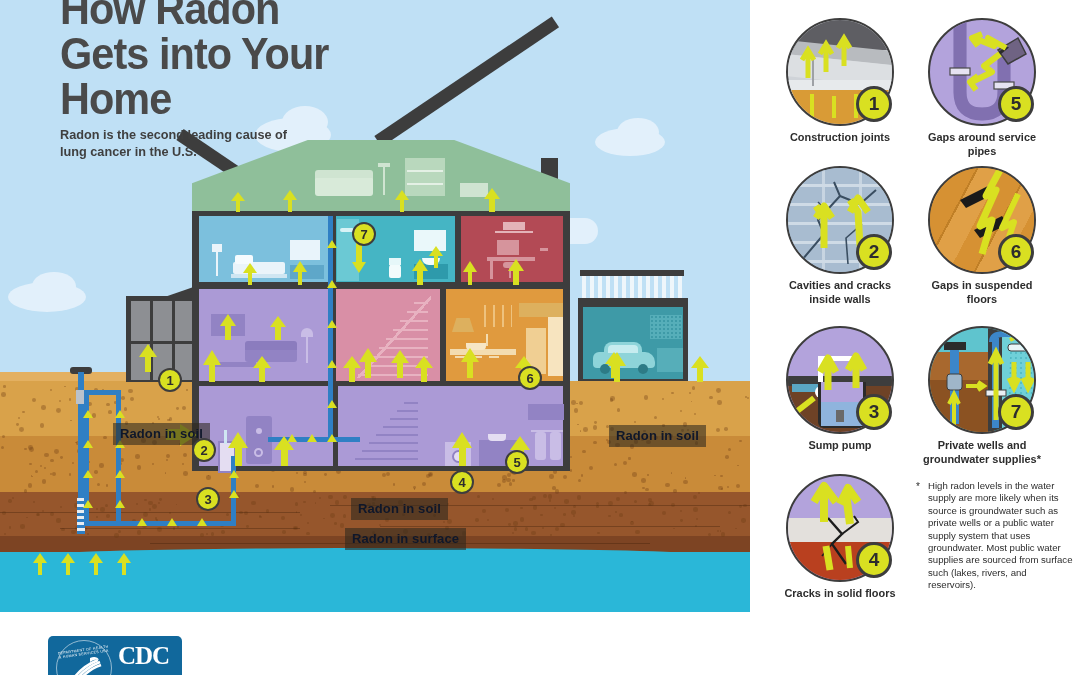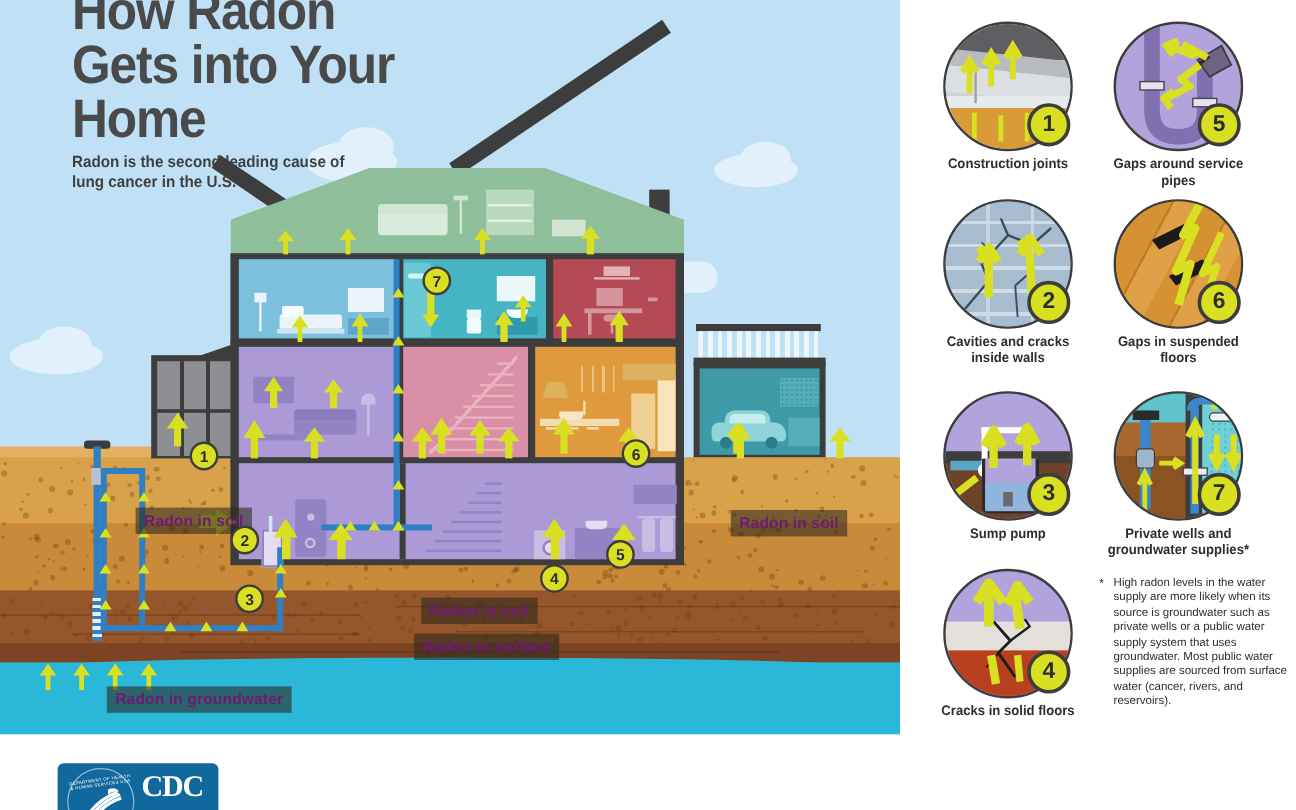--- a/index.html
+++ b/index.html
@@ -48,21 +48,21 @@
     position:absolute; width:24px; height:24px; border-radius:50%;
     background:#d9e021; border:2px solid #3d3d3d;
     color:#2d2d2d; font-size:13px; font-weight:bold;
     display:flex; align-items:center; justify-content:center;
     font-family:"Liberation Sans", sans-serif;
   }
   .badge.big { width:36px; height:36px; font-size:19px; border-width:3px; }
 
   
   .glabel {
-    position:absolute; color:#701a75; font-size:13px; font-weight:bold;
+    position:absolute; color:#0f172a; font-size:13px; font-weight:bold;
     background:rgba(45,40,30,.58); padding:3px 7px 4px 7px; white-space:nowrap;
     letter-spacing:.1px;
   }
 
   
   .title {
     position:absolute; left:60px; top:-14px; width:420px;
     color:#4a4a4a; font-size:45px; line-height:45px; font-weight:bold;
     letter-spacing:-1px; font-family:"Liberation Sans", sans-serif;
     transform: scaleX(.92); transform-origin: left top;
@@ -966,21 +966,20 @@
         <div style="position: absolute; left: 327px; top: 360px; width: 0px; height: 0px; border-left: 5px solid transparent; border-right: 5px solid transparent; border-bottom: 8px solid rgb(217, 224, 33);"></div>
         <div style="position: absolute; left: 327px; top: 400px; width: 0px; height: 0px; border-left: 5px solid transparent; border-right: 5px solid transparent; border-bottom: 8px solid rgb(217, 224, 33);"></div>
         <div style="position: absolute; left: 287px; top: 434px; width: 0px; height: 0px; border-left: 5px solid transparent; border-right: 5px solid transparent; border-bottom: 8px solid rgb(217, 224, 33);"></div>
         <div style="position: absolute; left: 307px; top: 434px; width: 0px; height: 0px; border-left: 5px solid transparent; border-right: 5px solid transparent; border-bottom: 8px solid rgb(217, 224, 33);"></div>
         <div style="position: absolute; left: 327px; top: 434px; width: 0px; height: 0px; border-left: 5px solid transparent; border-right: 5px solid transparent; border-bottom: 8px solid rgb(217, 224, 33);"></div>
       </div>
 
     <div class="glabel" style="left:113px;top:423px;">Radon in soil</div>
     <div class="glabel" style="left:351px;top:498px;">Radon in soil</div>
     <div class="glabel" style="left:345px;top:528px;">Radon in surface</div>
-    <div class="glabel" style="left:89px;top:572px;">Radon in groundwater</div>
     <div class="glabel" style="left:609px;top:425px;">Radon in soil</div>
 
     <div class="badge" style="left:158px;top:368px;">1</div>
     <div class="badge" style="left:192px;top:438px;">2</div>
     <div class="badge" style="left:196px;top:487px;">3</div>
     <div class="badge" style="left:450px;top:470px;">4</div>
     <div class="badge" style="left:505px;top:450px;">5</div>
     <div class="badge" style="left:518px;top:366px;">6</div>
     <div class="badge" style="left:352px;top:222px;">7</div>
 
@@ -1153,21 +1152,21 @@
             </svg>
           </div>
           <div class="badge big itemBadge">7</div>
         </div>
         <div class="cap">Private wells and groundwater supplies*</div>
       </div>
     </div>
 
     <div class="footnote">
       <span class="star">*</span>
-      <span class="ftxt">High radon levels in the water supply are more likely when its source is groundwater such as private wells or a public water supply system that uses groundwater. Most public water supplies are sourced from surface water (cancer, rivers, and reservoirs).</span>
+      <span class="ftxt">High radon levels in the water supply are more likely when its source is groundwater such as private wells or a public water supply system that uses groundwater. Most public water supplies are sourced from surface such (lakes, rivers, and reservoirs).</span>
     </div>
   </div>
 
   <div class="cdc">
     <div class="hhsRing"></div>
     <div class="hhsTiny">DEPARTMENT OF HEALTH &amp; HUMAN SERVICES USA</div>
     <svg class="bird" viewBox="0 0 32 28">
       <path d="M4 24 C10 16 18 10 28 6" stroke="#fff" stroke-width="2.6" fill="none"></path>
       <path d="M6 26 C12 18 20 12 30 8" stroke="#fff" stroke-width="2.6" fill="none"></path>
       <path d="M8 28 C14 20 22 14 31 11" stroke="#fff" stroke-width="2.6" fill="none"></path>

